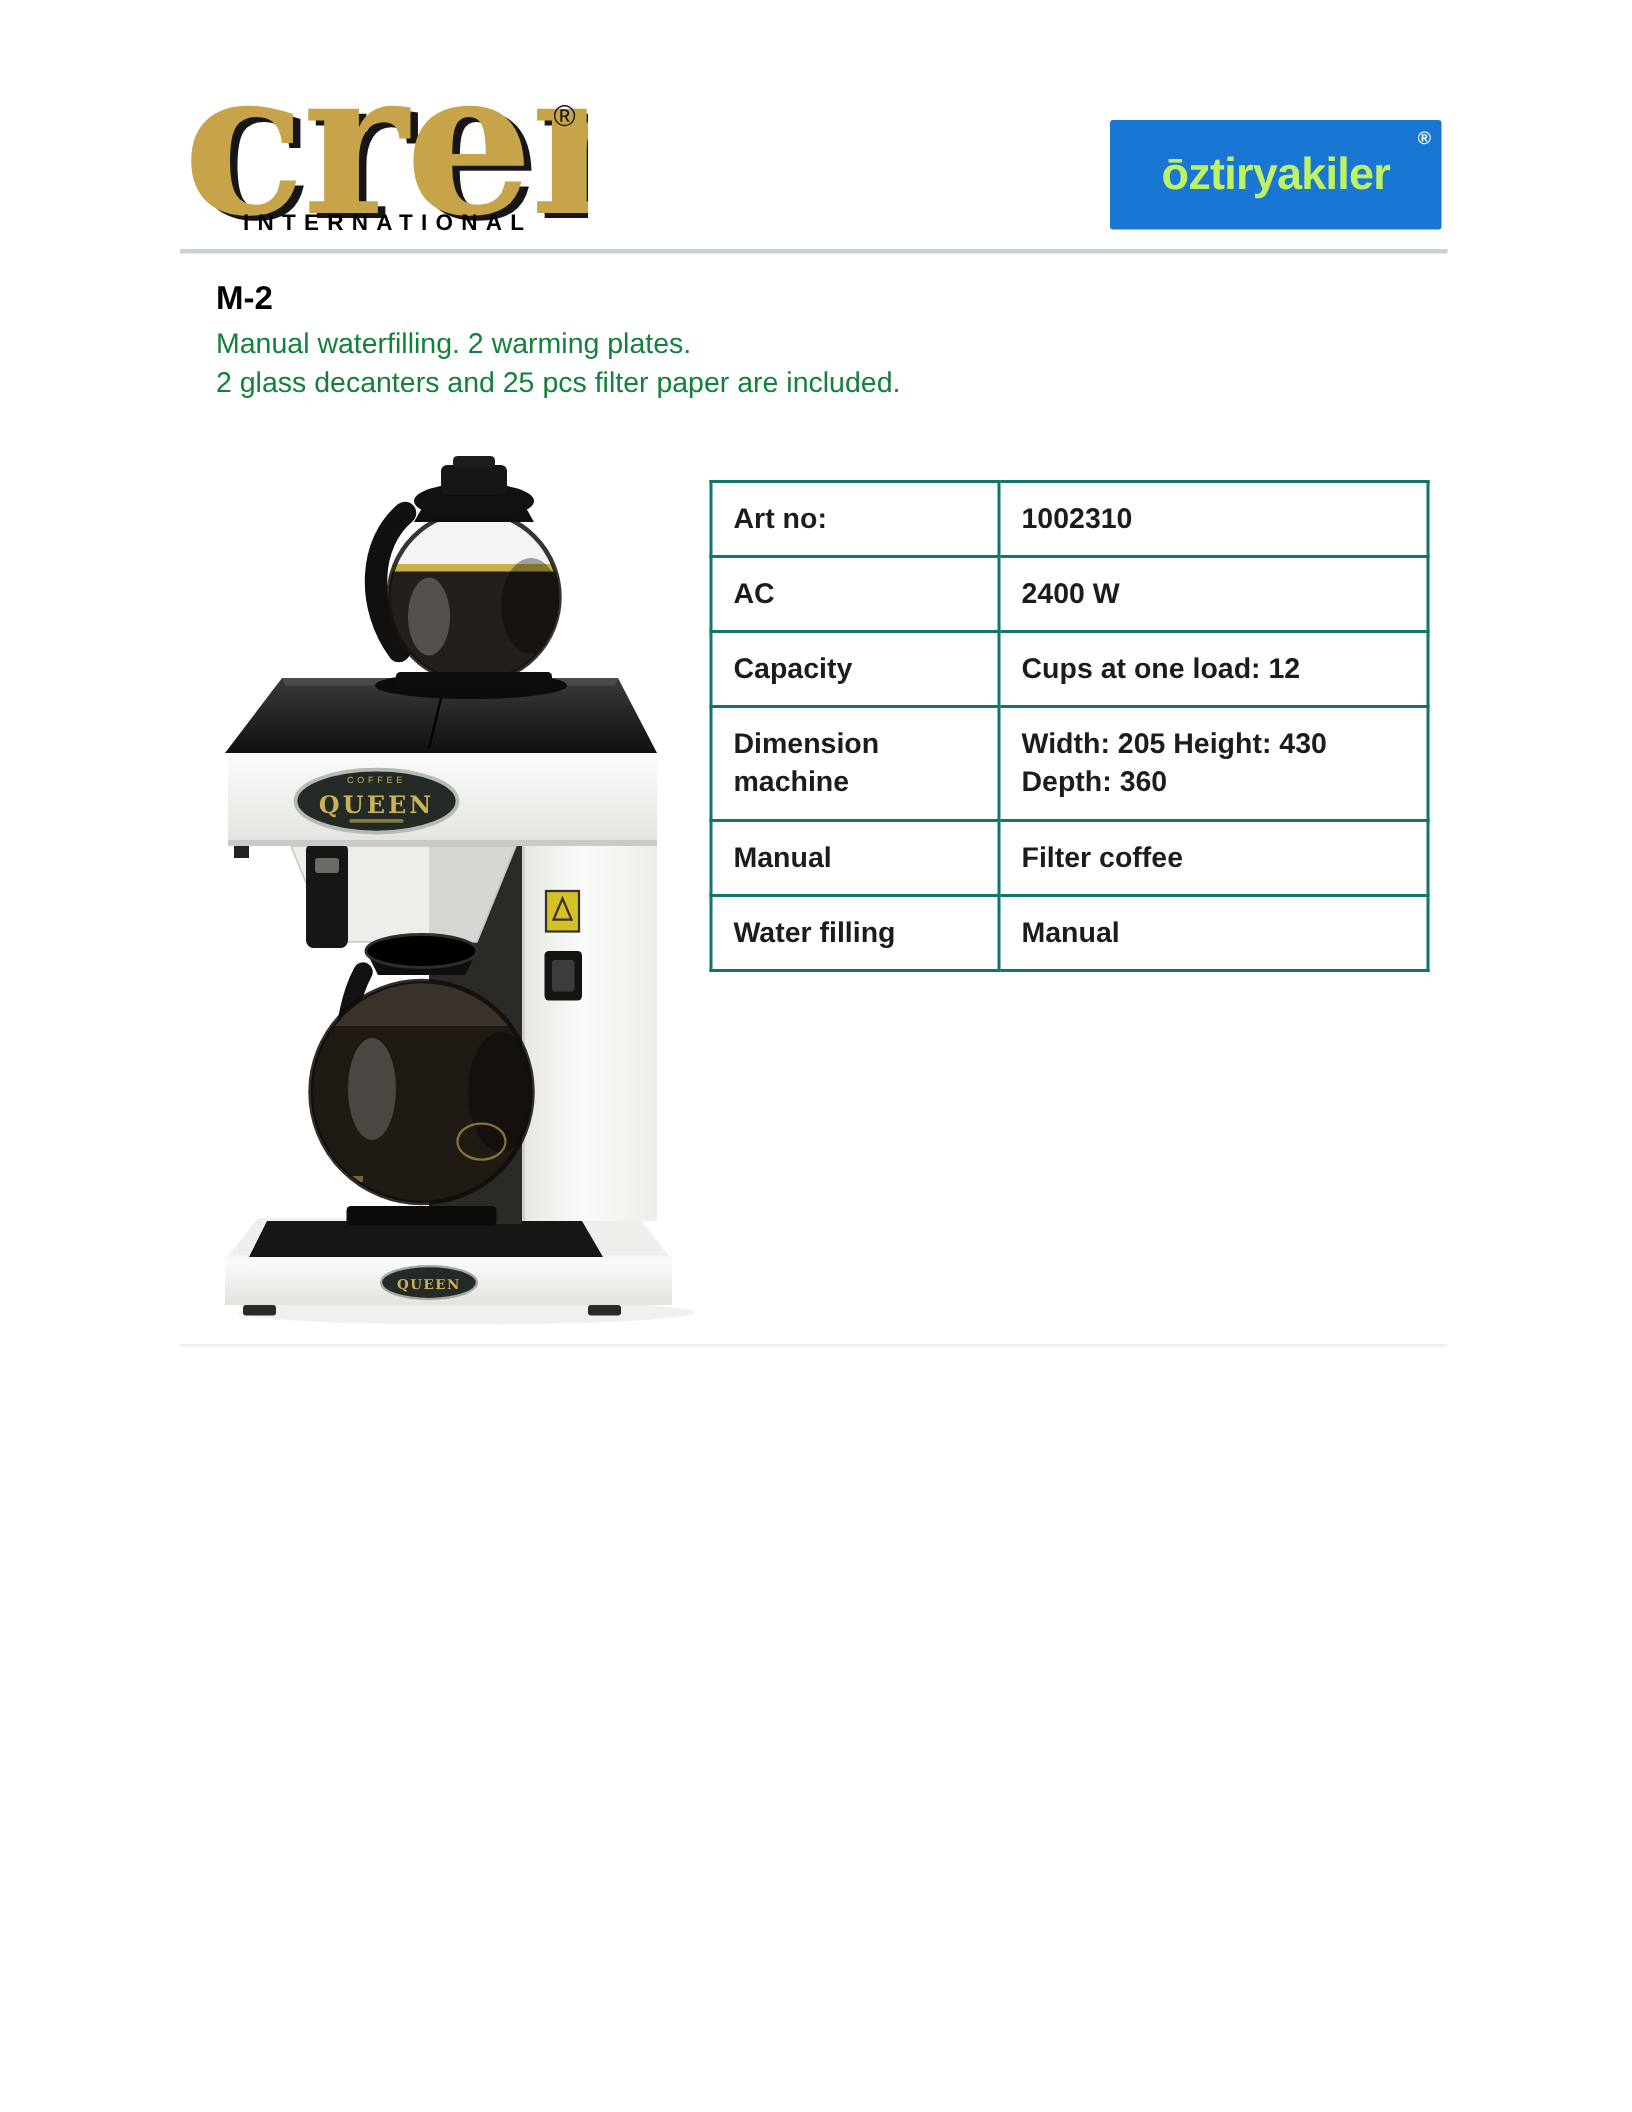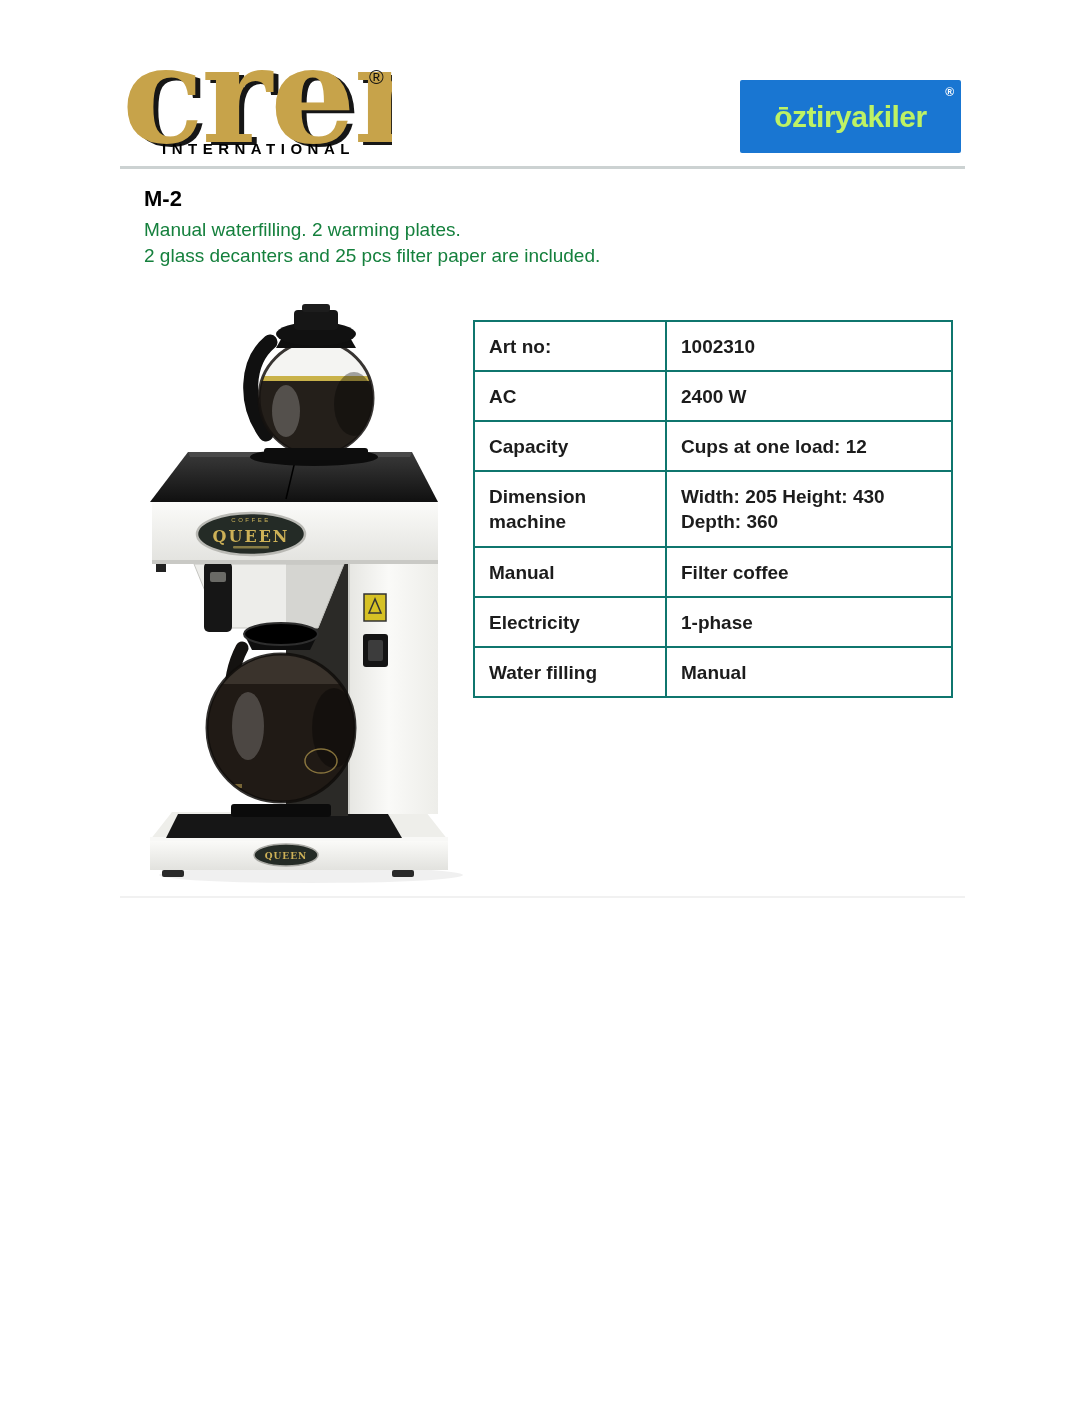--- a/index.html
+++ b/index.html
@@ -225,24 +225,20 @@
         <td class="lbl">Dimension
 machine</td>
         <td>Width: 205 Height: 430
 Depth: 360</td>
       </tr>
       <tr class="normal">
         <td class="lbl">Manual</td>
         <td>Filter coffee</td>
       </tr>
       <tr class="normal">
-        <td class="lbl">Electricity</td>
-        <td>1-phase</td>
-      </tr>
-      <tr class="normal">
         <td class="lbl">Water filling</td>
         <td>Manual</td>
       </tr>
     </tbody>
   </table>
 
   <div class="footer-rule"></div>
 
 </div>
 

